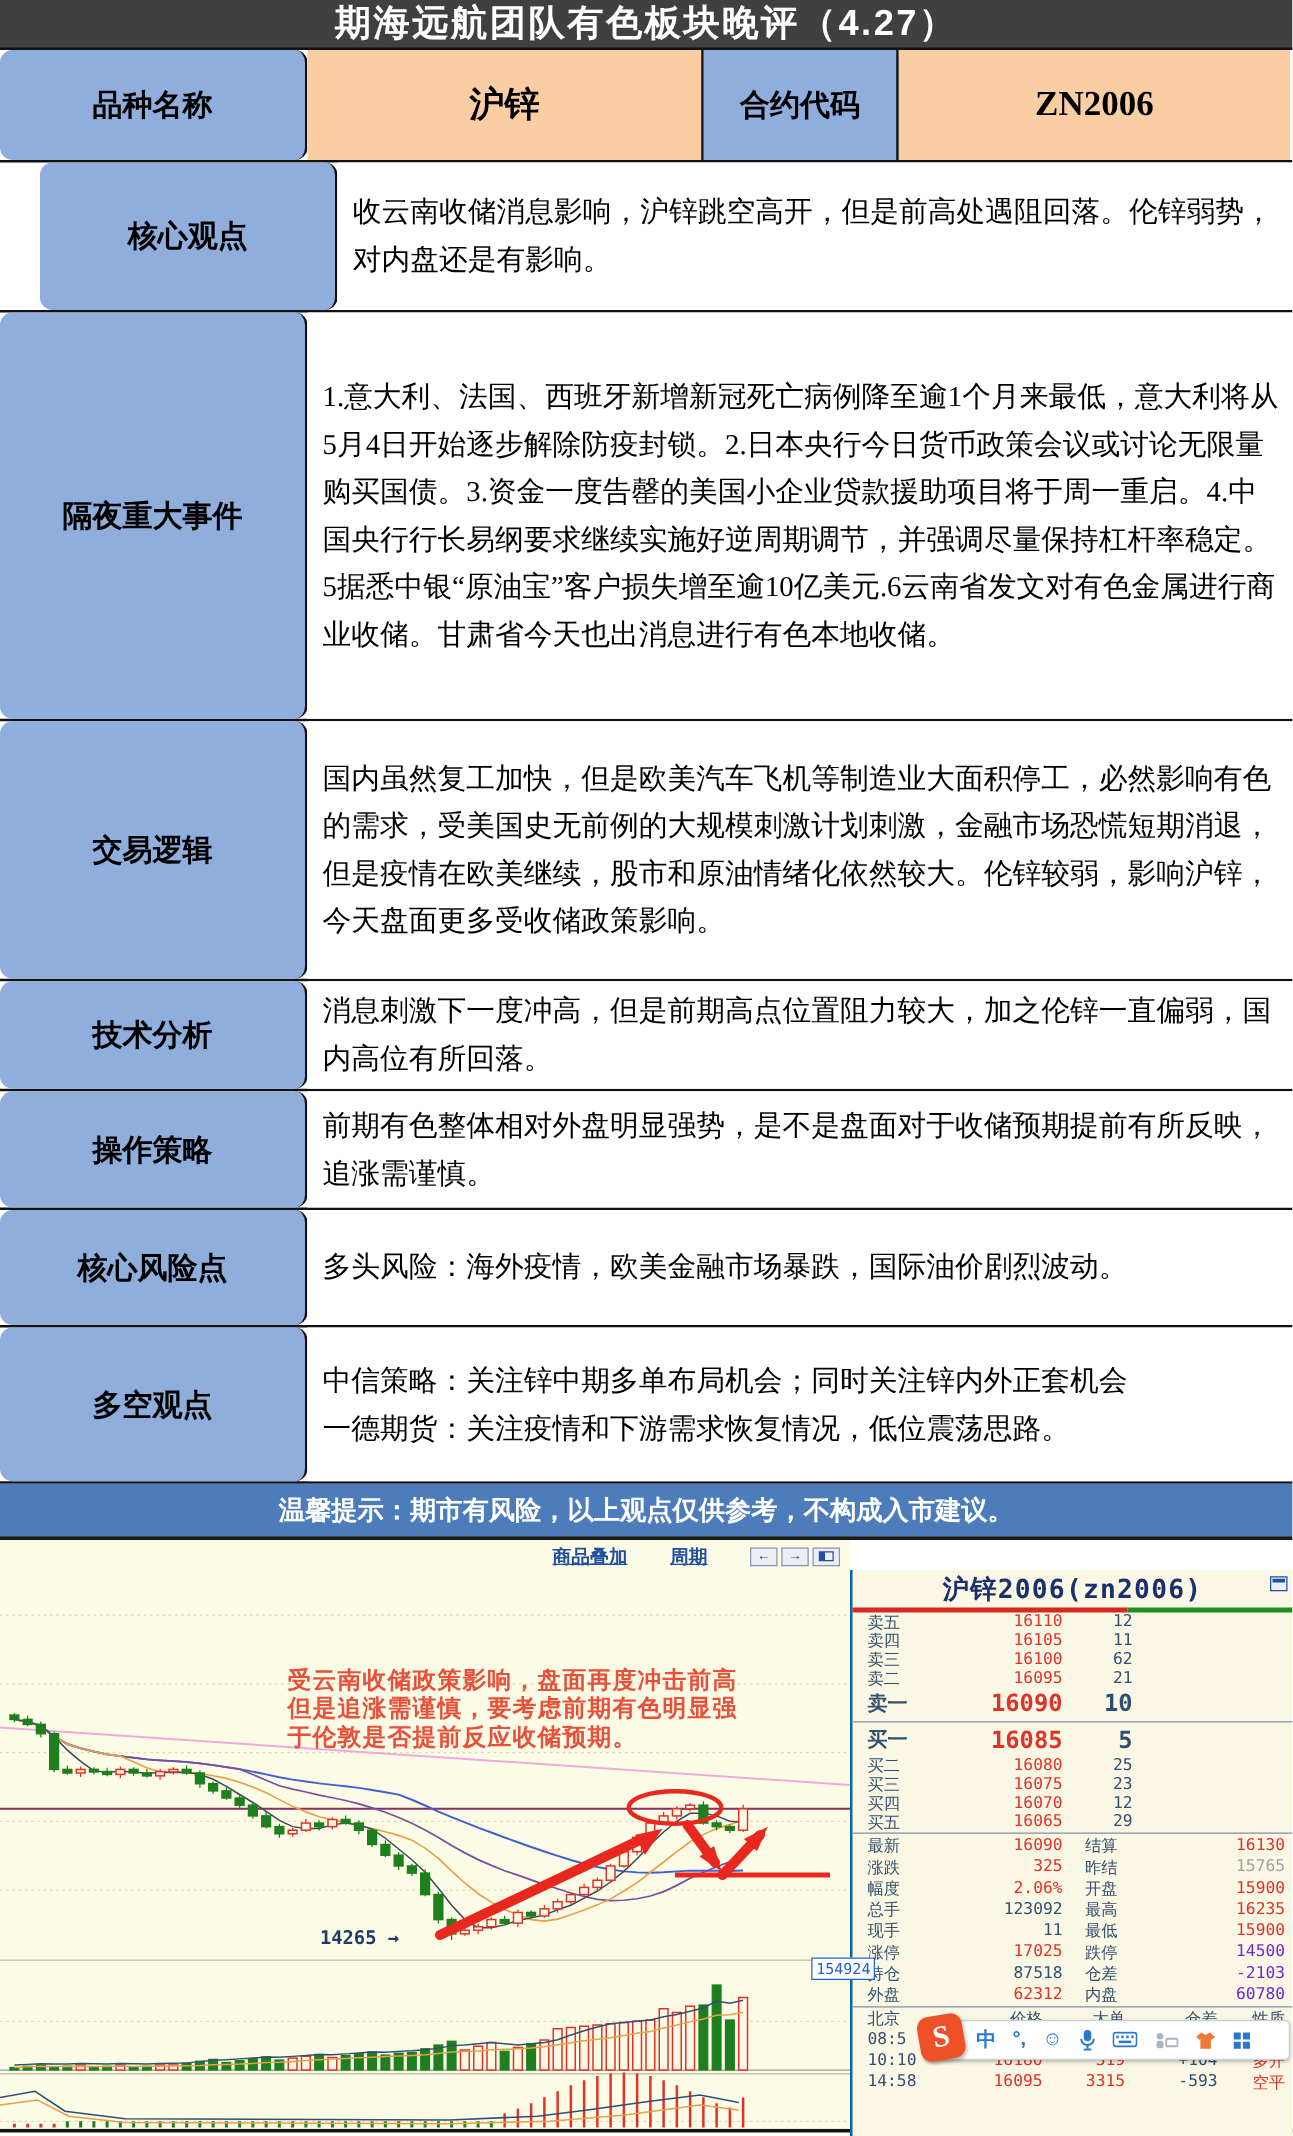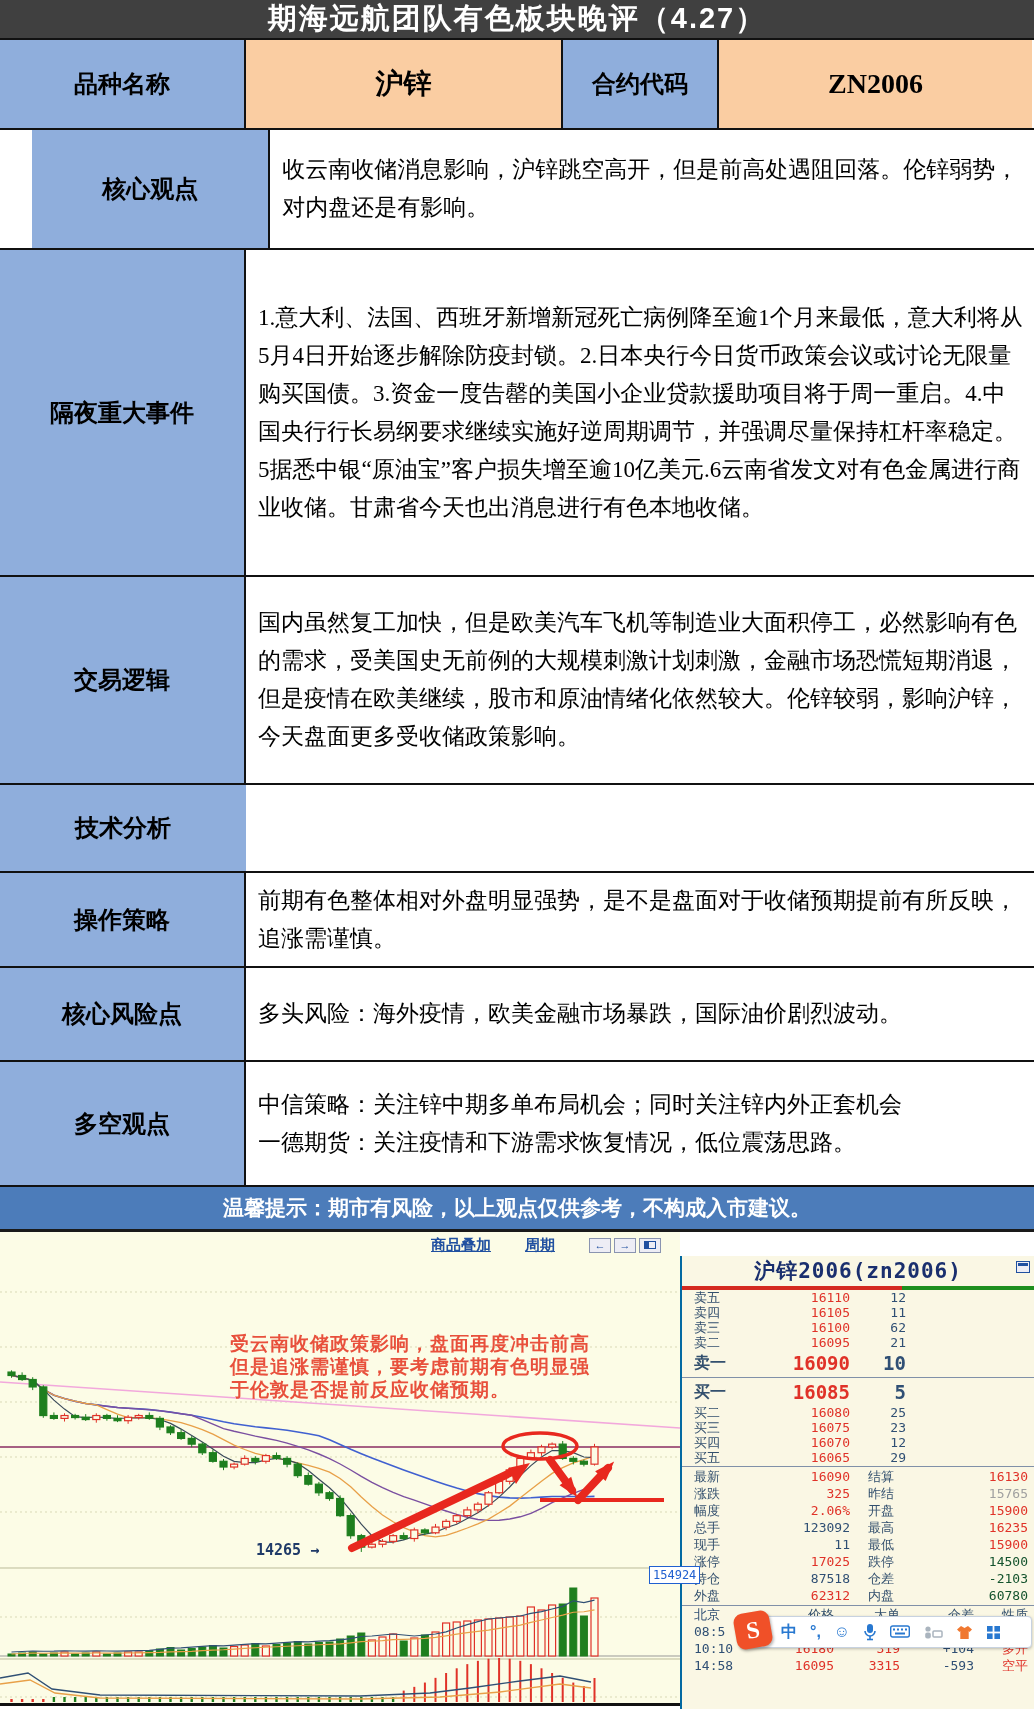--- a/index.html
+++ b/index.html
@@ -13,34 +13,34 @@
   .cell { border-right:2px solid #111; }
   .cell:last-child { border-right:none; }
   .lbl { background:#8FAEDC; display:flex; align-items:center; justify-content:center;
     font-size:24px; font-weight:bold; color:#000; }
   .peach { background:#FACDA2; }
   .cval { display:flex; align-items:center; justify-content:center; font-size:28px; font-weight:bold; }
   .cser { font-family:"Liberation Serif","DejaVu Serif",serif; }
   .content { background:#fff; display:flex; align-items:center; padding:4px 10px 4px 12px;
     font-family:"Liberation Serif","DejaVu Serif",serif; font-size:23px; line-height:38px; color:#000;
     white-space:pre-line; }
-  .w-label { width:246px; }
+  .w-label { width:246px;border-radius:10px; }
   .w-content { width:788px; }
   .info-row { height:90px; }
   .r-core { height:120px;padding-left:32px; } .r-night { height:327px; } .r-logic { height:208px; }
   .r-tech { height:88px; } .r-strat { height:95px; } .r-risk { height:94px; } .r-view { height:125px; }
 
   .footer-bar { height:42px; background:#4C7CBA; color:#fff; display:flex; align-items:center; justify-content:center;
     font-size:21px; font-weight:bold; border-bottom:0; }
 
   
   .charts { height:477px; display:flex; border-top:3px solid #1a1a1a; border-bottom:3px solid #111; }
   .kpane { width:680px; height:471px; position:relative; background:#FCFCE6; }
   .ktoolbar { position:absolute; top:0; left:0; right:0; height:26px; display:flex; align-items:center;
-    justify-content:flex-end; gap:34px; padding-right:19px; z-index:5; }
+    justify-content:flex-end; gap:34px; padding-right:8px; z-index:5; }
   .klink { color:#2050A0; font-size:15px; font-weight:bold; text-decoration:underline; cursor:pointer; }
   .winbtns { display:flex; gap:3px; }
   .winbtn { width:22px; height:15px; border:1px solid #8A94B0; background:#EDEDF5; color:#2050A0;
     font-size:11px; line-height:13px; text-align:center; cursor:pointer; }
   .winbtn .dbl { display:inline-block; width:12px; height:8px; border:1px solid #2050A0; border-left-width:5px; margin-top:2px; }
   .anno { position:absolute; left:230px; color:#E8503C; font-size:19px; font-weight:bold; letter-spacing:1px; z-index:4; }
   .lowlab { position:absolute; left:256px; top:309px; color:#1F3A68; font-size:15px; font-weight:bold;
     font-family:"DejaVu Sans Mono",monospace; z-index:4; }
   .volbadge { position:absolute; left:610px; top:334px; border:1px solid #2060D0; background:#fff; color:#2060D0;
     font-size:12px; font-family:"DejaVu Sans Mono",monospace; padding:0 3px; line-height:16px; z-index:4;margin-left:39px; }
@@ -60,21 +60,21 @@
   .q-lab { width:52px; color:#33506E; font-family:"Liberation Sans",sans-serif; }
   .q-row.big .q-lab { font-size:16px; }
   .q-price { width:104px; text-align:right; color:#E03228; }
   .q-qty { width:56px; text-align:right; color:#2F4F74; }
   .q-div { border-top:1px solid #8090A8; margin:1px 0; }
   .s-row { height:17px; display:flex; align-items:center; font-size:13px; padding:0 6px 0 12px; }
   .s-l1 { width:52px; color:#33506E; font-family:"Liberation Sans",sans-serif; }
   .s-v1 { width:104px; text-align:right; }
   .s-l2 { width:60px; padding-left:18px; color:#33506E; font-family:"Liberation Sans",sans-serif; white-space:nowrap; }
   .s-v2 { flex:1; text-align:right; }
-  .red { color:#E03228; } .green { color:#14532d; } .navy { color:#2F4F74; } .gray { color:#A0A0A0; }
+  .red { color:#E03228; } .green { color:#6d28d9; } .navy { color:#2F4F74; } .gray { color:#A0A0A0; }
   .ts-head { height:16px; display:flex; font-size:13px; color:#33506E; padding:0 6px 0 12px;
     font-family:"Liberation Sans",sans-serif; align-items:center; }
   .ts-row { height:17px; display:flex; font-size:13px; align-items:center; padding:0 6px 0 12px; }
   .c-time { width:48px; color:#2F4F74; }
   .c-price { width:92px; text-align:right; }
   .c-vol { width:66px; text-align:right; }
   .c-delta { width:74px; text-align:right; }
   .c-type { flex:1; text-align:right; font-family:"Liberation Sans",sans-serif; }
 
   
@@ -109,20 +109,21 @@
   <div class="trow r-night">
     <div class="cell lbl w-label">隔夜重大事件</div>
     <div class="cell content w-content">1.意大利、法国、西班牙新增新冠死亡病例降至逾1个月来最低，意大利将从5月4日开始逐步解除防疫封锁。2.日本央行今日货币政策会议或讨论无限量购买国债。3.资金一度告罄的美国小企业贷款援助项目将于周一重启。4.中国央行行长易纲要求继续实施好逆周期调节，并强调尽量保持杠杆率稳定。5据悉中银“原油宝”客户损失增至逾10亿美元.6云南省发文对有色金属进行商业收储。甘肃省今天也出消息进行有色本地收储。</div>
   </div>
   <div class="trow r-logic">
     <div class="cell lbl w-label">交易逻辑</div>
     <div class="cell content w-content">国内虽然复工加快，但是欧美汽车飞机等制造业大面积停工，必然影响有色的需求，受美国史无前例的大规模刺激计划刺激，金融市场恐慌短期消退，但是疫情在欧美继续，股市和原油情绪化依然较大。伦锌较弱，影响沪锌，今天盘面更多受收储政策影响。</div>
   </div>
   <div class="trow r-tech">
     <div class="cell lbl w-label">技术分析</div>
+    <div class="cell content w-content">消息刺激下一度冲高，但是前期高点位置阻力较大，加之伦锌一直偏弱，国内高位有所回落。</div>
   </div>
   <div class="trow r-strat">
     <div class="cell lbl w-label">操作策略</div>
     <div class="cell content w-content">前期有色整体相对外盘明显强势，是不是盘面对于收储预期提前有所反映，追涨需谨慎。</div>
   </div>
   <div class="trow r-risk">
     <div class="cell lbl w-label">核心风险点</div>
     <div class="cell content w-content">多头风险：海外疫情，欧美金融市场暴跌，国际油价剧烈波动。</div>
   </div>
   <div class="trow r-view">

